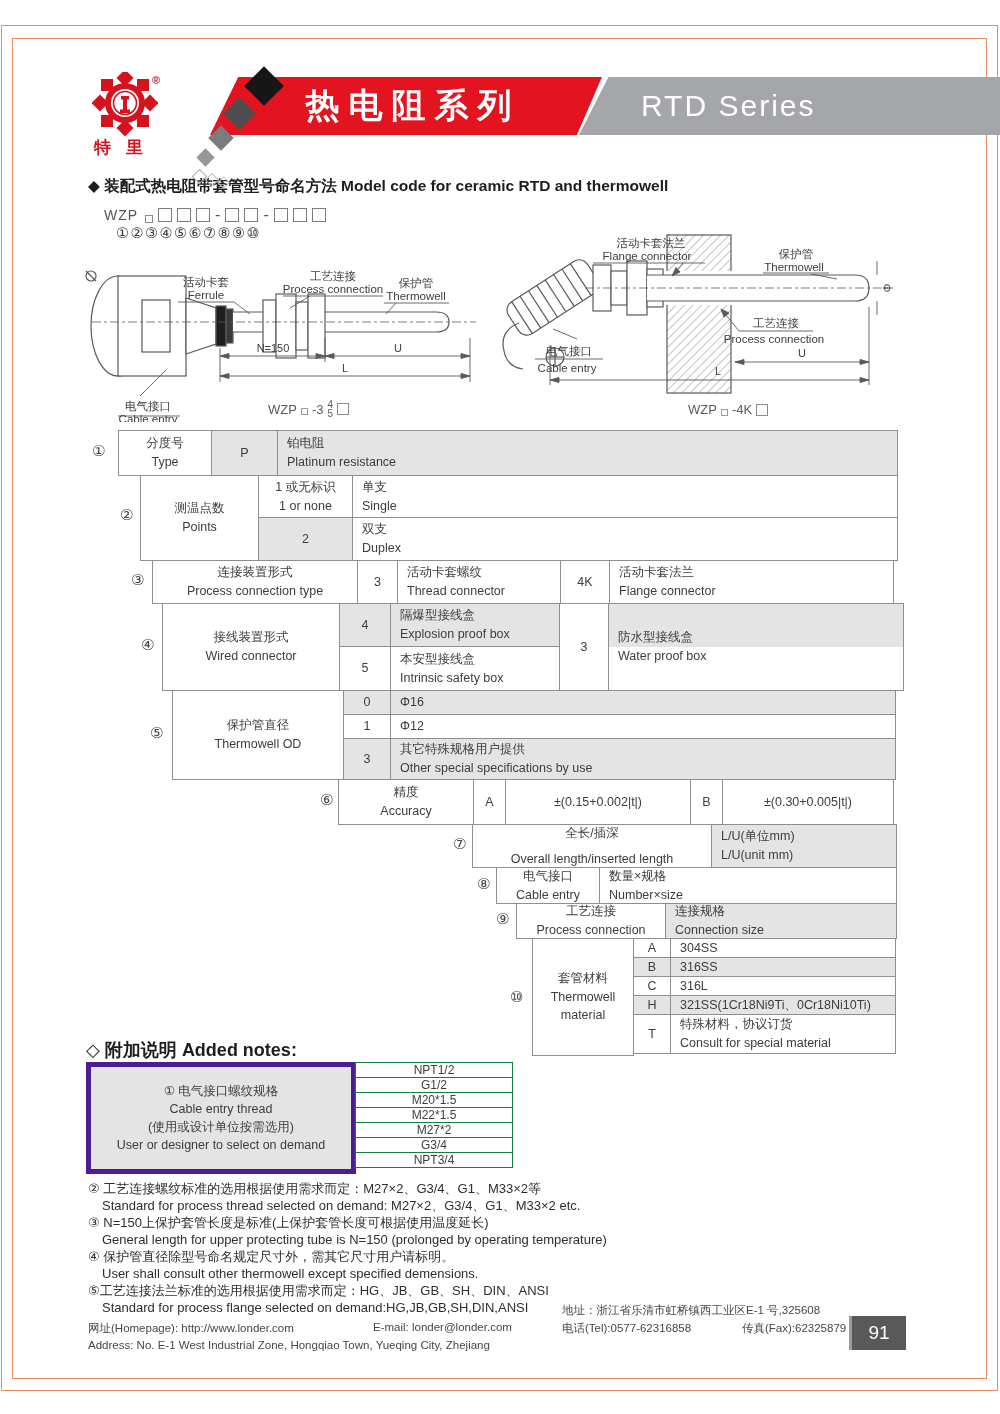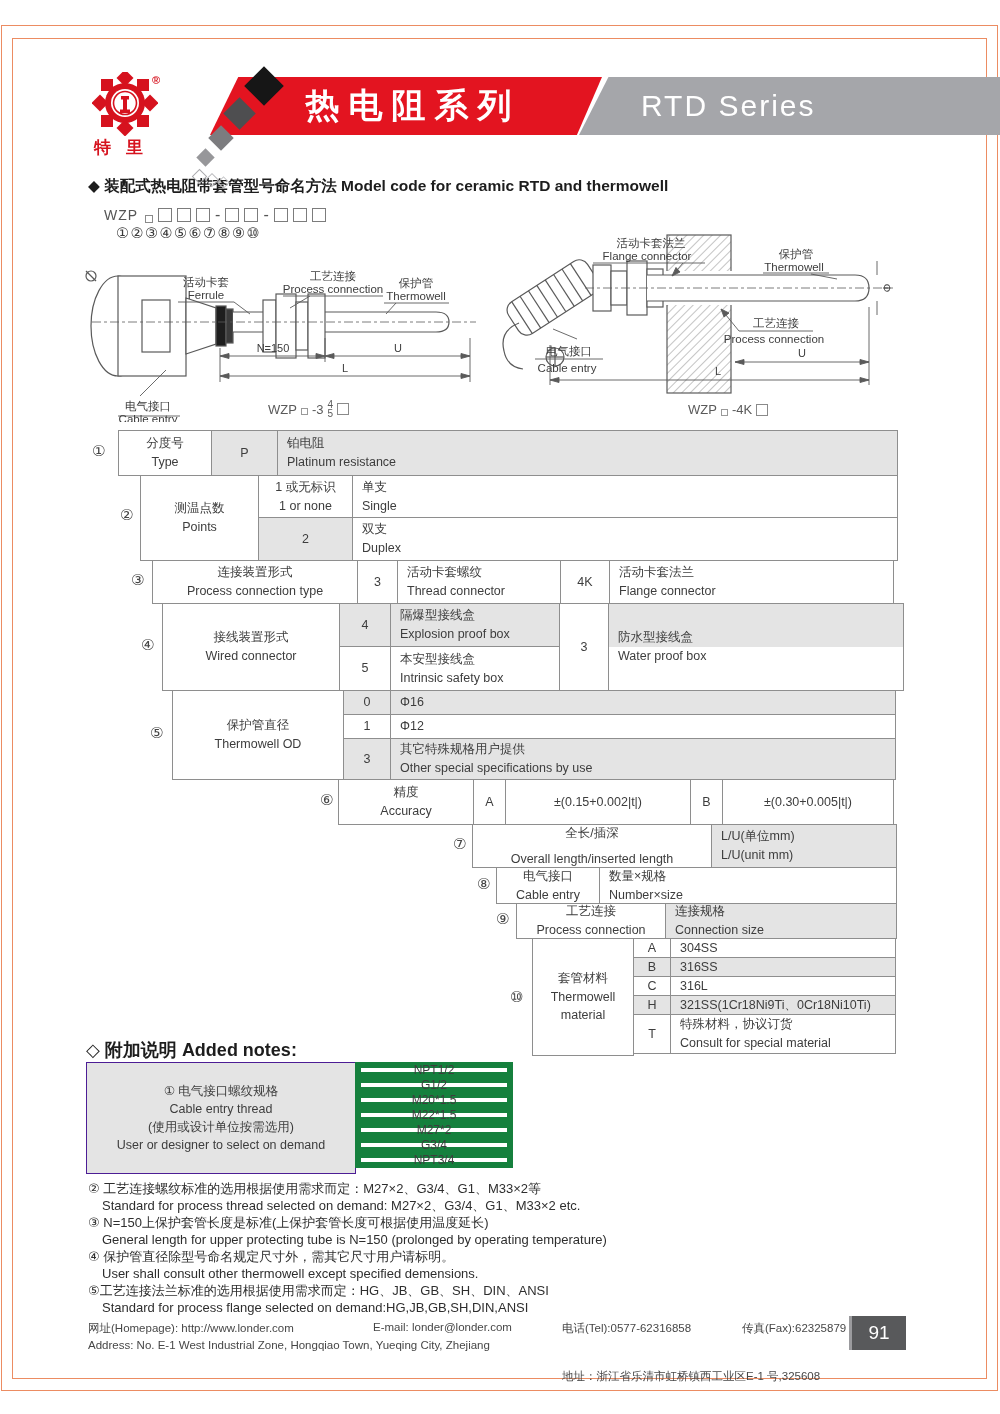--- a/index.html
+++ b/index.html
@@ -41,24 +41,24 @@
   .srow{display:flex;}
   .srow + .srow{margin-top:-1px;}
   .ctr{text-align:center;align-items:center;}
   .lft{padding-left:9px;}
   .gray{background:#e4e4e4;}
   .grad{background:linear-gradient(#e4e4e4 0 50%,#ffffff 50% 100%);}
   .cnum{position:absolute;font-size:15px;color:#454545;}
   
   .notes-title{position:absolute;left:86px;top:1038px;font-size:18px;font-weight:bold;color:#1d1d1d;}
   .ntable{position:absolute;left:86px;top:1062px;display:flex;}
-  .nlabel{box-sizing:border-box;width:270px;border:1px solid #4c1d95;background:#e4e4e4;
+  .nlabel{box-sizing:border-box;width:270px;border:5px solid #4c1d95;background:#e4e4e4;
       display:flex;flex-direction:column;justify-content:center;text-align:center;font-size:12.5px;line-height:1.45;}
   .nvals{display:flex;flex-direction:column;margin-left:-1px;width:158px;}
-  .nvals div{box-sizing:border-box;height:16px;border:6px solid #15803d;margin-top:-1px;
+  .nvals div{box-sizing:border-box;height:16px;border:1px solid #15803d;margin-top:-1px;
       display:flex;align-items:center;justify-content:center;font-size:12px;background:#fff;}
   .nvals div:first-child{margin-top:0;}
   .notelist{position:absolute;left:88px;top:1180px;font-size:13px;line-height:17px;color:#2e2e2e;}
   .notelist .en{padding-left:14px;}
   
   .footer{position:absolute;left:0;top:0;width:100%;font-size:11.5px;color:#474747;}
   .pagebox{position:absolute;left:849px;top:1316px;width:54px;height:34px;background:#58595b;
       border-left:3px solid #9b9b9e;display:flex;align-items:center;justify-content:center;
       color:#fff;font-size:19px;}
   svg text{font-family:"Liberation Sans","DejaVu Sans",sans-serif;fill:#3d3d3d;font-size:11.5px;}
@@ -550,19 +550,19 @@
       <div class="en">Standard for process flange selected on demand:HG,JB,GB,SH,DIN,ANSI</div>
     </div>
   </div>
 
   <div class="footer">
     <span class="abs" style="left:88px;top:1321px;">网址(Homepage): http://www.londer.com</span>
     <span class="abs" style="left:373px;top:1321px;">E-mail: londer@londer.com</span>
     <span class="abs" style="left:562px;top:1321px;">电话(Tel):0577-62316858</span>
     <span class="abs" style="left:742px;top:1321px;">传真(Fax):62325879</span>
     <span class="abs" style="left:88px;top:1339px;">Address: No. E-1 West Industrial Zone, Hongqiao Town, Yueqing City, Zhejiang</span>
-    <span class="abs" style="left:562px;top:1369px;">地址：浙江省乐清市虹桥镇西工业区E-1 号,325608</span>
+    <span class="abs" style="left:562px;top:1303px;">地址：浙江省乐清市虹桥镇西工业区E-1 号,325608</span>
   </div>
   <div class="pagebox">
     <span>91</span>
   </div>
 
 </div>
 
 </body></html>

